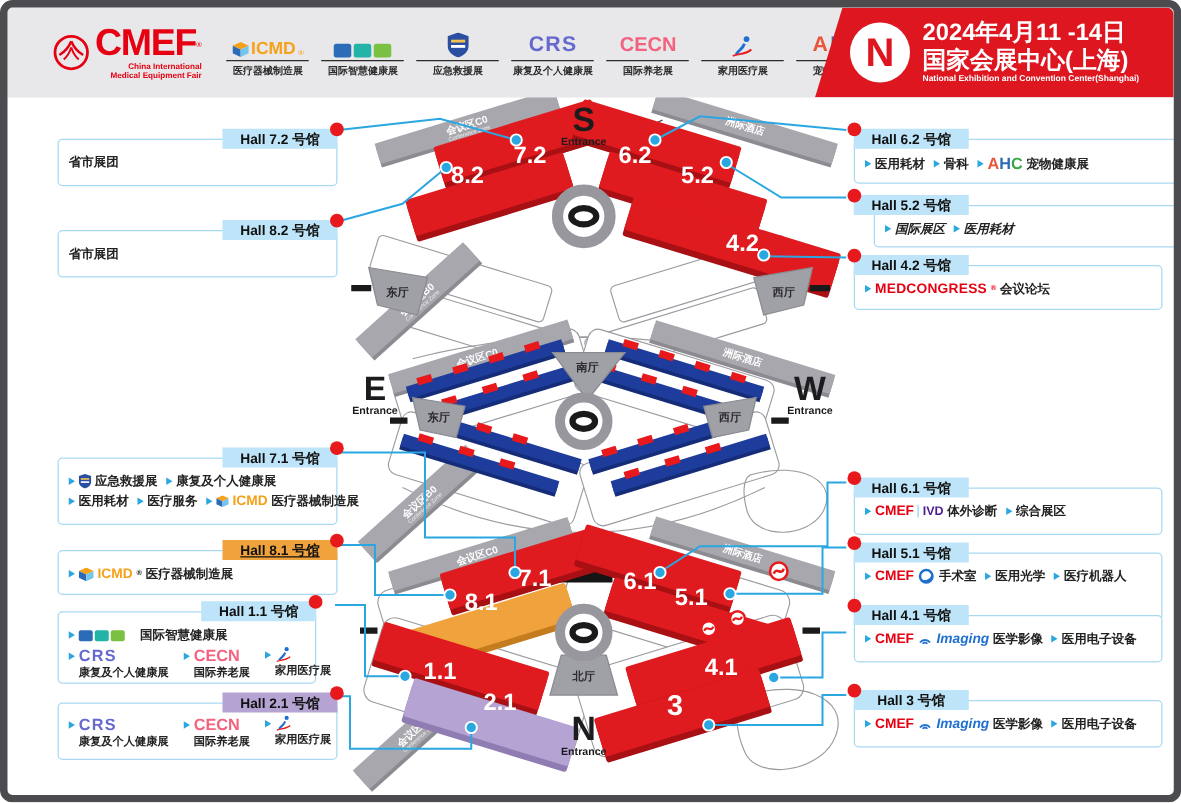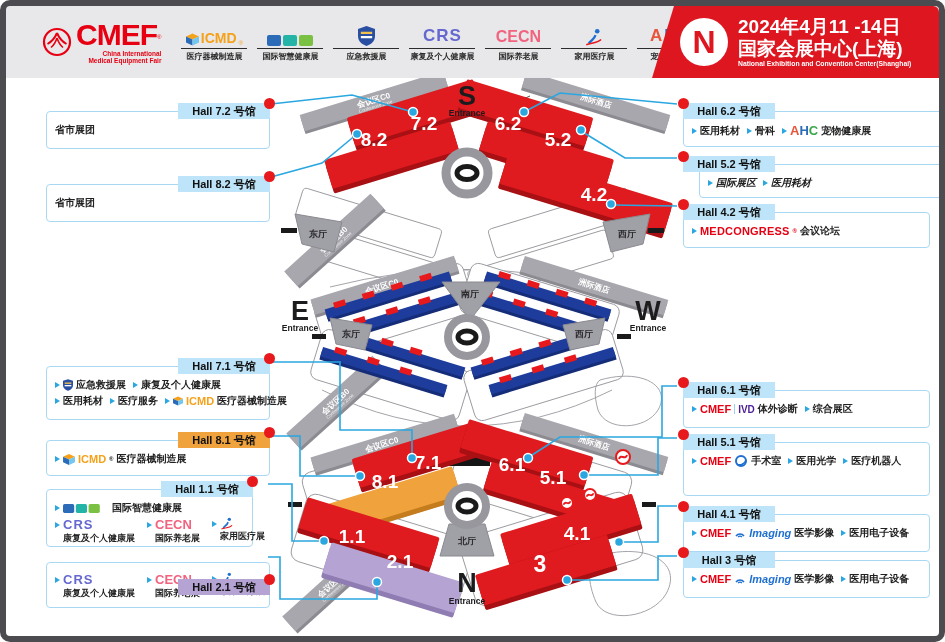--- a/index.html
+++ b/index.html
@@ -56,22 +56,22 @@
   .conn{fill:none;stroke:#2aa7e0;stroke-width:1.6;}
   .bdot{fill:#2aa7e0;stroke:#fff;stroke-width:1.5;}
 
   
   .callout{position:absolute;z-index:20;}
   .callout .tab{position:absolute;top:0;height:16px;min-width:92px;background:#bde4f8;
                 display:flex;align-items:center;justify-content:center;padding:0 8px;box-sizing:border-box;
                 font-size:11px;font-weight:800;color:#111;white-space:nowrap;}
   .co-left .tab{right:0;}
   .co-right .tab{left:0;}
-  .tab-orange{background:#f0a33c !important;}
-  .tab-purple{background:#b5a3d4 !important;margin-top:25px;}
+  .tab-orange{background:#f0a33c !important;text-decoration:underline;}
+  .tab-purple{background:#b5a3d4 !important;}
   .callout .tab::after{content:"";position:absolute;width:11px;height:11px;border-radius:50%;background:#e8191c;top:-5px;}
   .co-left .tab::after{right:-5px;}
   .co-right .tab::after{left:-5px;}
   .callout .bodybox{margin-top:8px;background:#fff;border:1px solid #a9d9f2;border-radius:4px;
                     padding:9px 6px 4px 8px;box-sizing:border-box;}
   .row{display:flex;align-items:center;gap:7px;margin:2px 0;flex-wrap:nowrap;}
   .it{display:flex;align-items:center;gap:3px;font-size:10px;font-weight:700;color:#222;white-space:nowrap;}
   .arr{width:0;height:0;border-left:5px solid #2aa7e0;border-top:3.5px solid transparent;border-bottom:3.5px solid transparent;flex:0 0 auto;}
   .cols{display:flex;gap:12px;align-items:flex-start;}
   .col{display:flex;flex-direction:column;align-items:flex-start;gap:0px;}
@@ -756,21 +756,21 @@
               <span>医用光学</span>
             </span>
         <span class="it">
               <span class="arr"></span>
               <span>医疗机器人</span>
             </span>
       </div>
     </div>
   </div>
 
-  <div class="callout co-right" style="left:683px;top:506px;width:247px;">
+  <div class="callout co-right" style="left:683px;top:484px;width:247px;">
     <div class="tab">
           <span>Hall 4.1 号馆</span>
         </div>
     <div class="bodybox" style="height:38px;">
       <div class="row">
         <span class="it">
               <span class="arr"></span>
           <span class="cmef-s">CMEF</span>
           <svg width="12" height="10" viewBox="0 0 12 10">
                 <path d="M2,8 A5,5 0 0 1 10,8" fill="none" stroke="#1f6fd0" stroke-width="1.5"></path>

